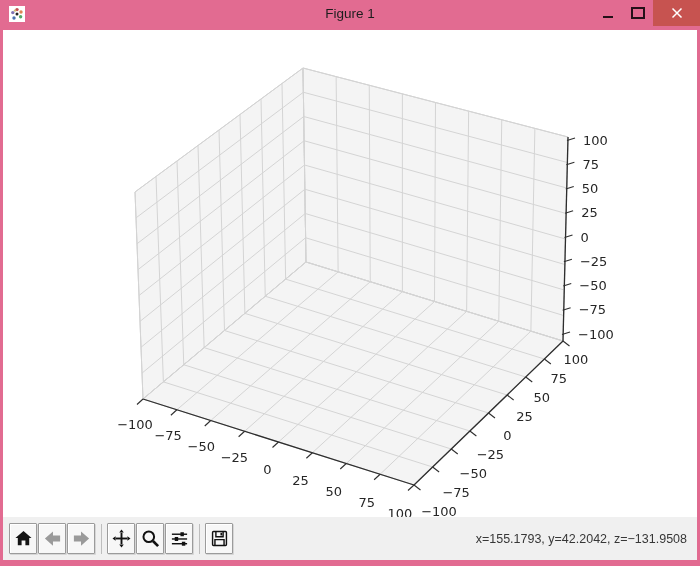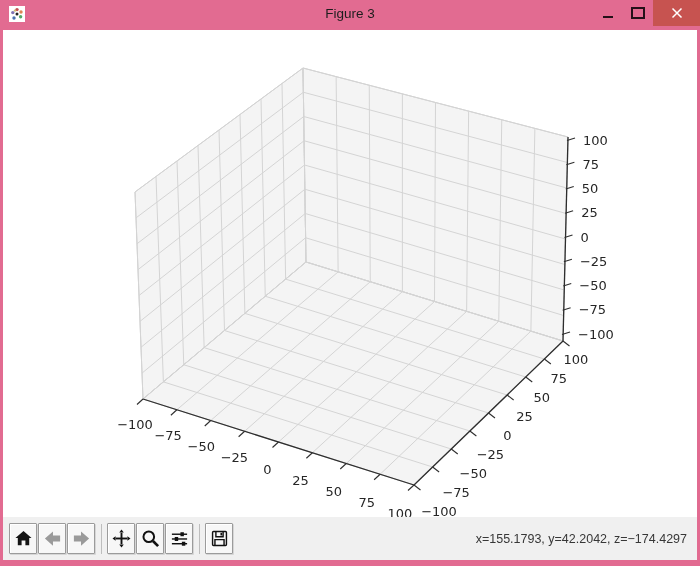--- a/index.html
+++ b/index.html
@@ -40,21 +40,21 @@
         <rect width="16" height="16" fill="#ffffff"></rect>
         <circle cx="8" cy="3.6" r="1.7" fill="#c44e52"></circle>
         <circle cx="12" cy="6" r="1.7" fill="#dd8452"></circle>
         <circle cx="11.6" cy="10.8" r="1.7" fill="#55a868"></circle>
         <circle cx="5" cy="12" r="1.7" fill="#4c72b0"></circle>
         <circle cx="3.8" cy="6.6" r="1.7" fill="#8172b3"></circle>
         <circle cx="6" cy="4.6" r="1.2" fill="#ccb974"></circle>
         <circle cx="8" cy="8" r="1.5" fill="#222222"></circle>
       </svg>
     </span>
-    <span class="title">Figure 3</span>
+    <span class="title">Figure 1</span>
     <span class="win-controls">
       <button class="winbtn">
           <span class="glyph-min"></span>
         </button>
       <button class="winbtn">
           <span class="glyph-max"></span>
         </button>
       <button class="winbtn close">
         <svg viewBox="0 0 12 12" width="12" height="12">
           <path d="M1.5 1.5 L10.5 10.5 M10.5 1.5 L1.5 10.5" stroke="#ffffff" stroke-width="1.5" fill="none"></path>
@@ -233,16 +233,16 @@
         <span class="sep"></span>
         <button class="tb" title="save">
           <svg viewBox="0 0 20 20" width="19" height="19" fill="none" stroke="#111" stroke-width="1.5">
             <rect x="2.7" y="2.7" width="14.6" height="14.6" rx="1"></rect>
             <path d="M6.2 2.7 L6.2 8.2 L13.8 8.2 L13.8 2.7"></path>
             <rect x="11" y="4" width="1.8" height="2.8" fill="#111" stroke="none"></rect>
             <path d="M5.2 17.3 L5.2 11.2 L14.8 11.2 L14.8 17.3"></path>
           </svg>
         </button>
       </div>
-    <div class="status">x=155.1793, y=42.2042, z=−174.4297</div>
+    <div class="status">x=155.1793, y=42.2042, z=−131.9508</div>
   </div>
 
 </div>
 
 </body></html>

